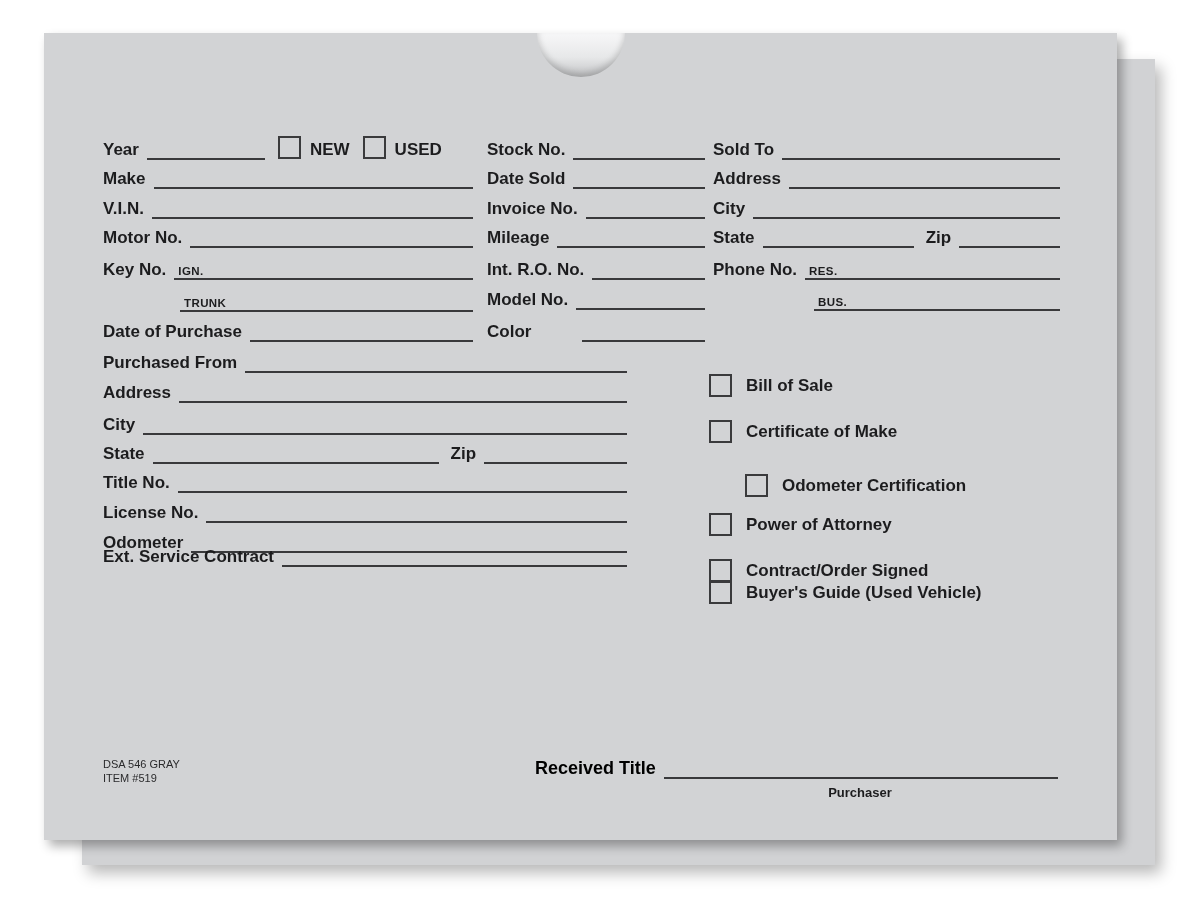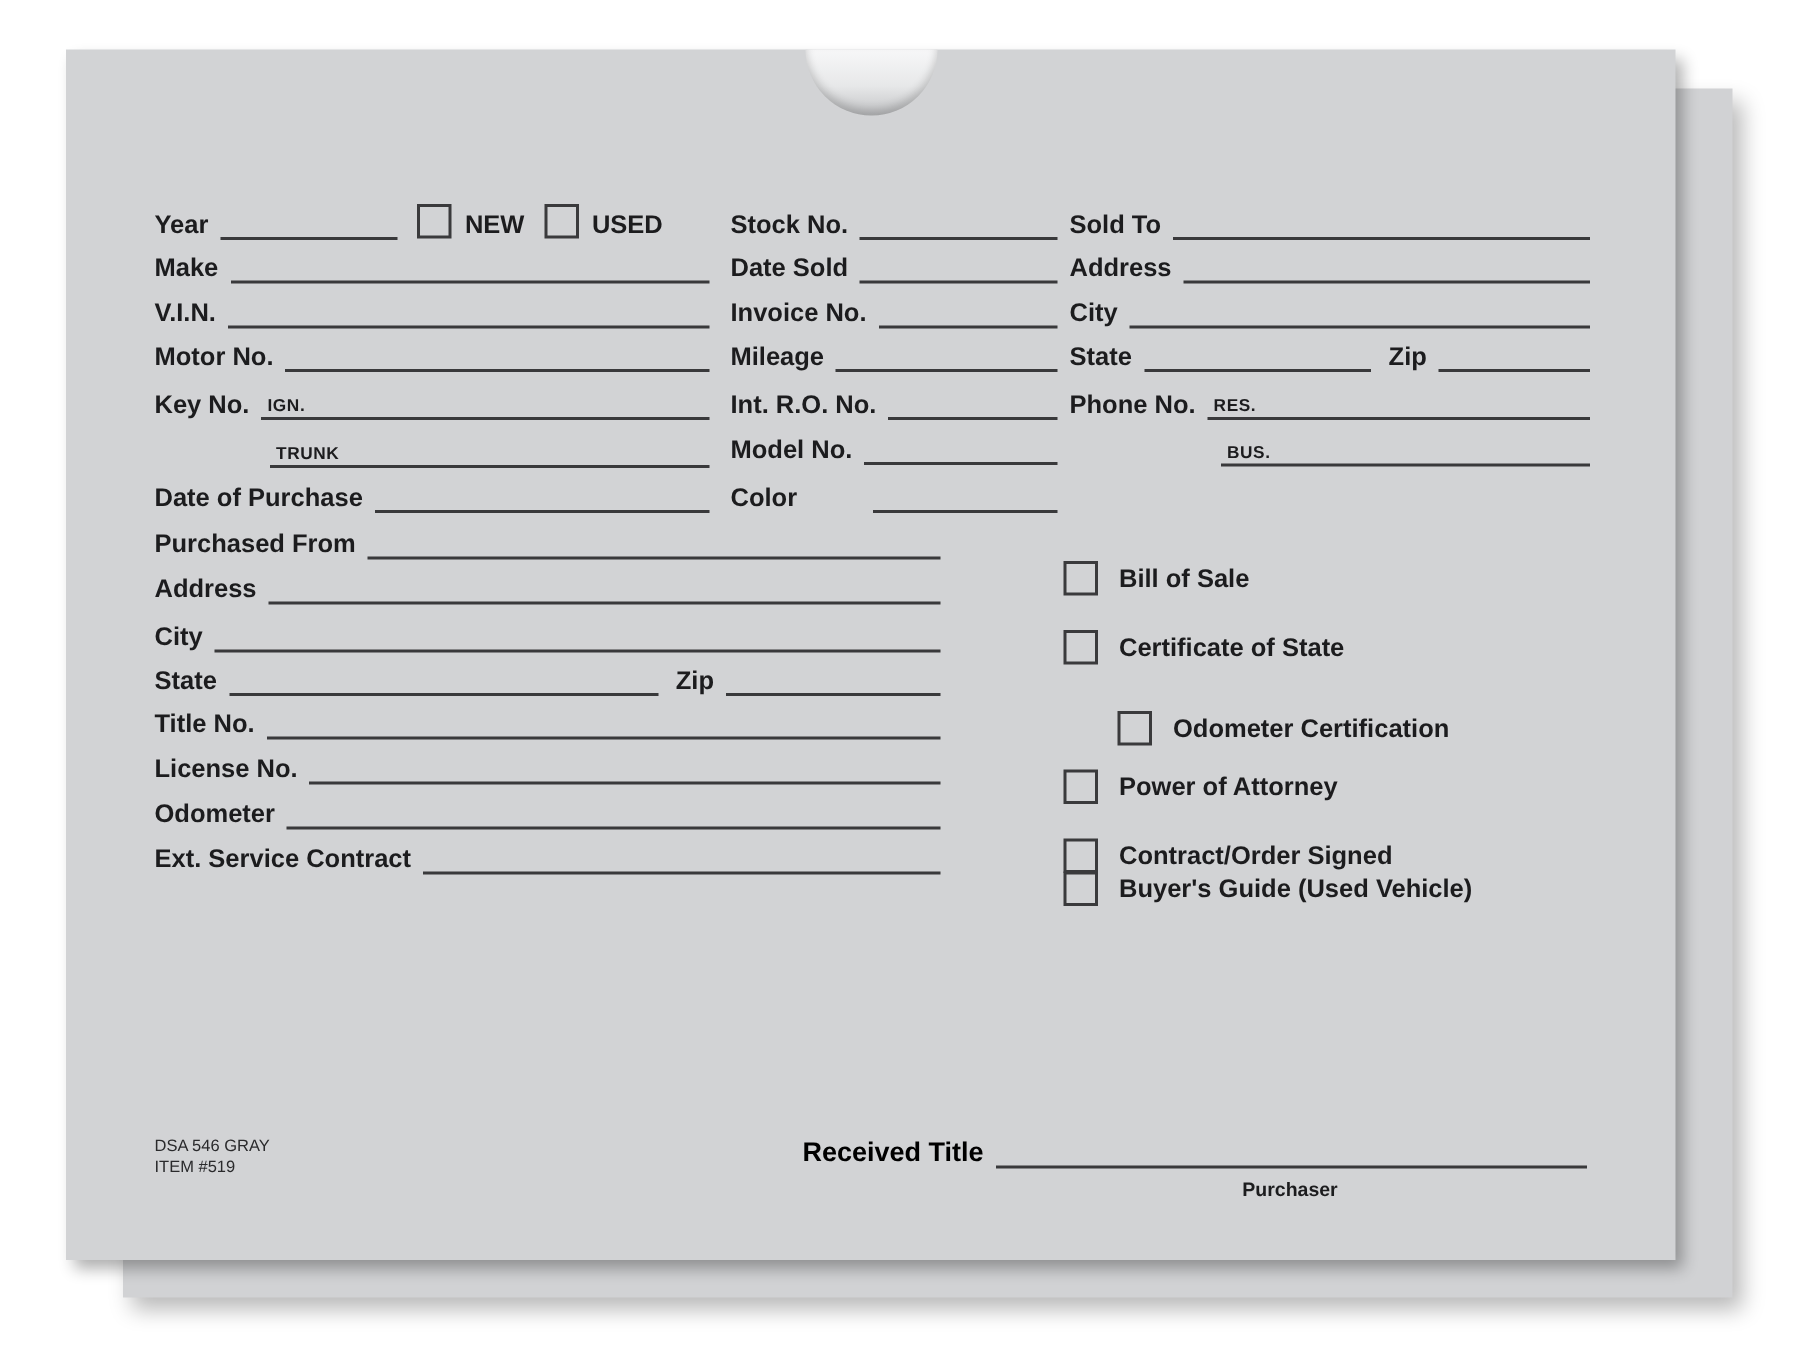--- a/index.html
+++ b/index.html
@@ -115,21 +115,21 @@
     <div class="row" style="left:59px;top:464px;width:524px;">
       <span class="lbl">License No.</span>
       <span class="line"></span>
     </div>
 
     <div class="row" style="left:59px;top:494px;width:524px;">
       <span class="lbl">Odometer</span>
       <span class="line"></span>
     </div>
 
-    <div class="row" style="left:59px;top:524px;width:524px;">
+    <div class="row" style="left:59px;top:508px;width:524px;">
       <span class="lbl">Ext. Service Contract</span>
       <span class="line"></span>
     </div>
 
     <div class="row" style="left:443px;top:101px;width:218px;">
       <span class="lbl">Stock No.</span>
       <span class="line"></span>
     </div>
 
     <div class="row" style="left:443px;top:130px;width:218px;">
@@ -197,21 +197,21 @@
       </span>
     </div>
 
 
     <div class="chk-row" style="left:665px;top:341px;">
       <span class="chk-box"></span>
       <span class="lbl">Bill of Sale</span>
     </div>
     <div class="chk-row" style="left:665px;top:387px;">
       <span class="chk-box"></span>
-      <span class="lbl">Certificate of State</span>
+      <span class="lbl">Certificate of Make</span>
     </div>
     <div class="chk-row" style="left:665px;top:441px;margin-left:36px;">
       <span class="chk-box"></span>
       <span class="lbl">Odometer Certification</span>
     </div>
     <div class="chk-row" style="left:665px;top:480px;">
       <span class="chk-box"></span>
       <span class="lbl">Power of Attorney</span>
     </div>
     <div class="chk-row" style="left:665px;top:526px;">

